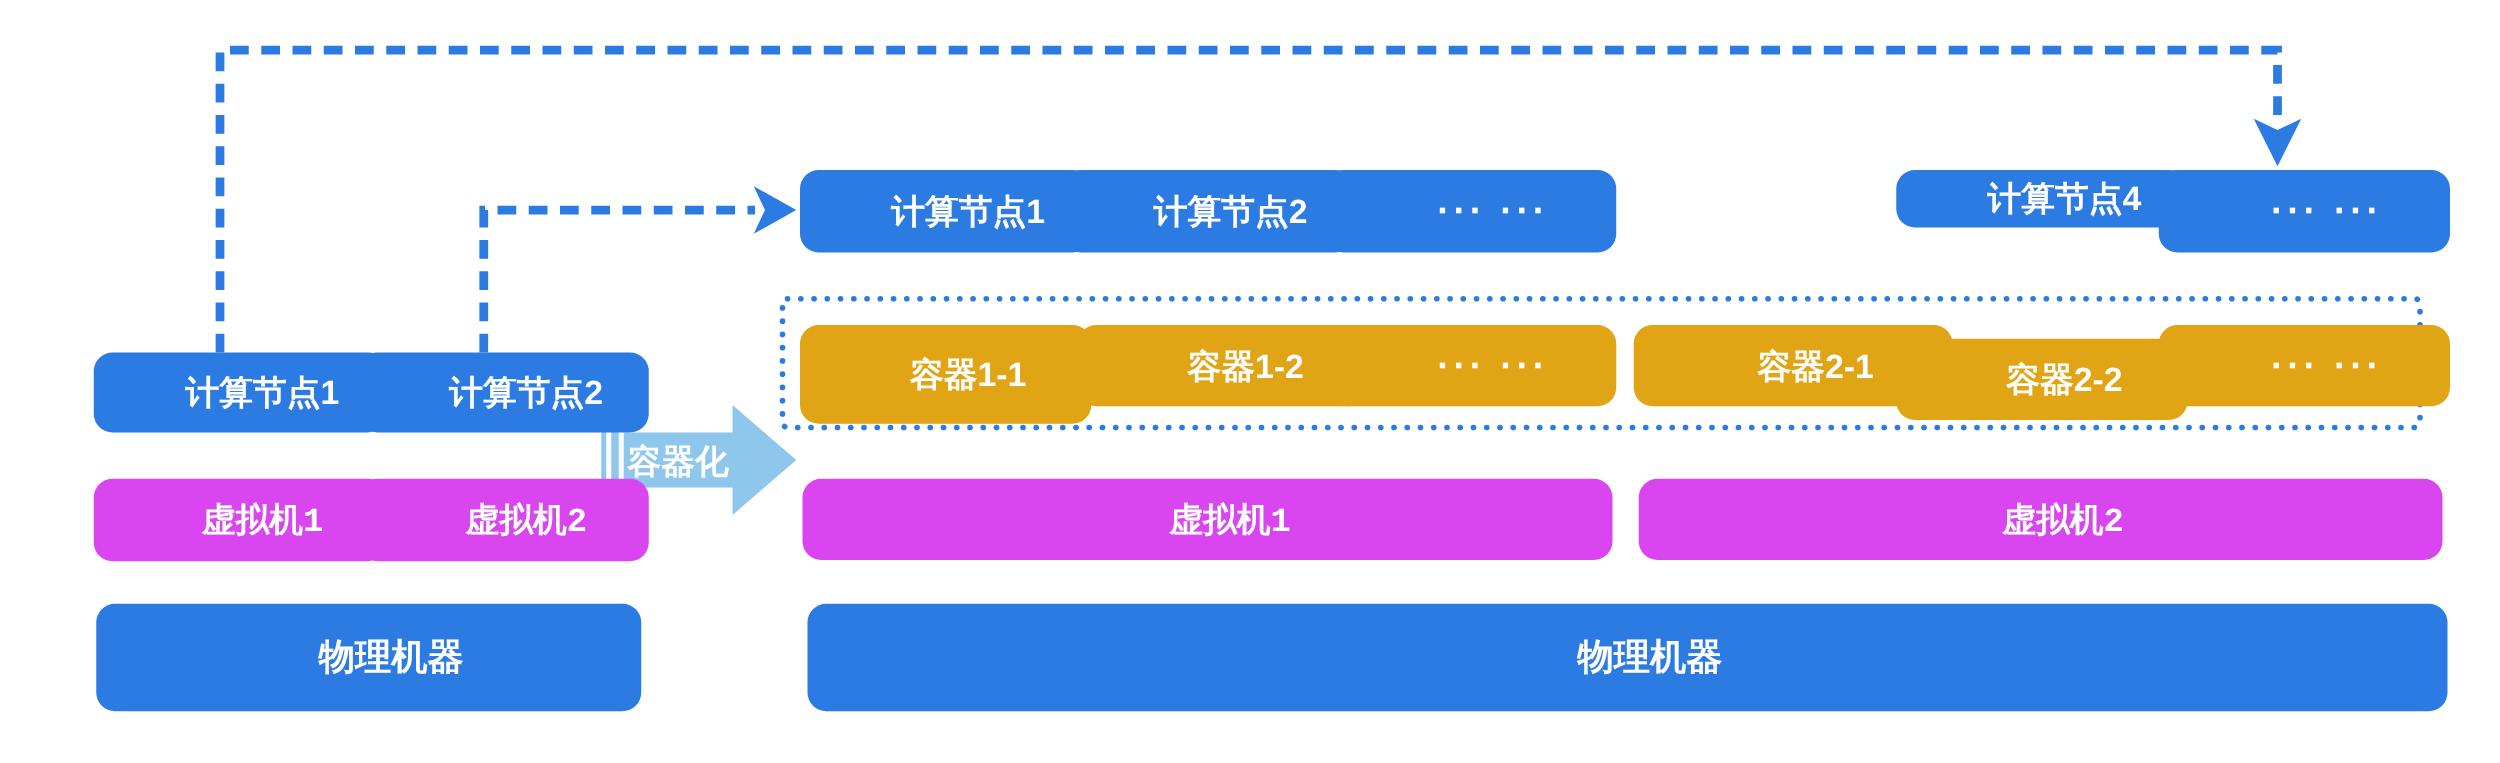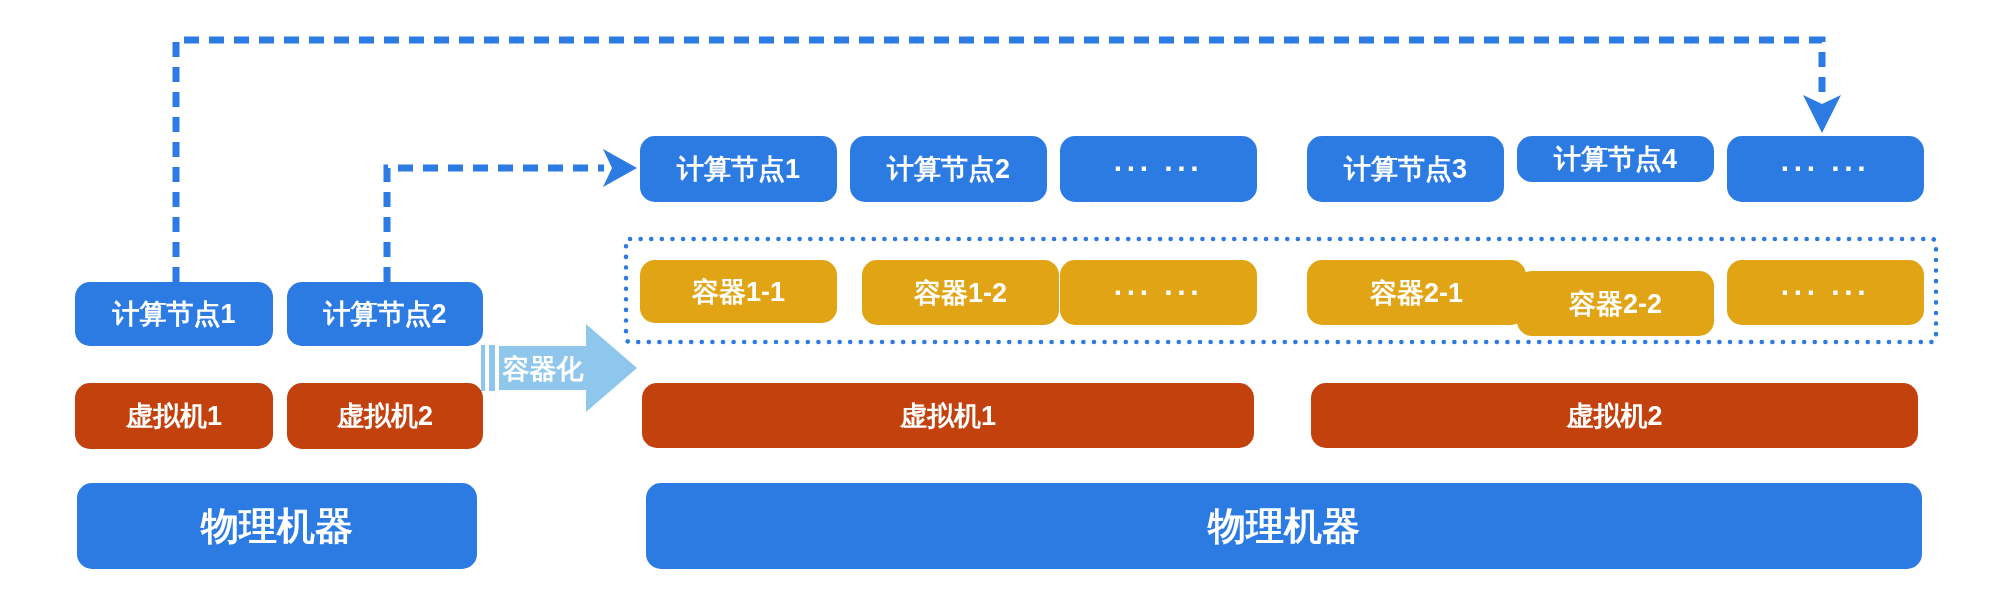--- a/index.html
+++ b/index.html
@@ -21,31 +21,31 @@
     position: absolute;
     display: flex;
     align-items: center;
     justify-content: center;
     color: #ffffff;
     font-weight: bold;
     font-size: 27px;
     border-radius: 15px;
     white-space: nowrap;
     z-index: 2;
+    padding-left: 36px;
   }
   .blue   { background: #2C7BE3; }
-  .teal   { background: #c2410c; }
+  .teal   { background: #d946ef; font-family: Liberation Mono, monospace; }
   .orange { background: #E0A414; }
   .dots   { font-size: 30px; letter-spacing: 3px; }
-  .big-label { font-size: 38px; }
+  .big-label { font-size: 29px; }
   .transform-label {
     position: absolute;
-    left: 483px; top: 351px;
+    left: 502px; top: 351px;
     width: 120px;
-    text-align: center;
     color: #ffffff;
     font-weight: bold;
     font-size: 27px;
     z-index: 3;
   }
 </style>
 </head>
 <body>
 
 <div class="canvas">
@@ -77,25 +77,24 @@
   <div class="box teal" style="left:75px; top:383px; width:198px; height:66px;">虚拟机1</div>
   <div class="box teal" style="left:287px; top:383px; width:196px; height:66px;">虚拟机2</div>
 
   <div class="box blue big-label" style="left:77px; top:483px; width:400px; height:86px;">物理机器</div>
 
   <div class="transform-label">容器化</div>
 
   <div class="box blue" style="left:640px; top:136px; width:197px; height:66px;">计算节点1</div>
   <div class="box blue" style="left:850px; top:136px; width:197px; height:66px;">计算节点2</div>
   <div class="box blue dots" style="left:1060px; top:136px; width:197px; height:66px;">··· ···</div>
-  <div class="box blue" style="left:1307px; top:136px; width:197px; height:66px;">计算节点3</div>
   <div class="box blue" style="left:1517px; top:136px; width:197px; height:46px;">计算节点4</div>
   <div class="box blue dots" style="left:1727px; top:136px; width:197px; height:66px;">··· ···</div>
 
-  <div class="box orange" style="left:640px; top:260px; width:197px; height:63px;">容器1-1</div>
+  <div class="box orange" style="left:640px; top:260px; width:197px; height:79px;">容器1-1</div>
   <div class="box orange" style="left:850px; top:260px; width:197px; height:65px;margin-left:12px;">容器1-2</div>
   <div class="box orange dots" style="left:1060px; top:260px; width:197px; height:65px;">··· ···</div>
   <div class="box orange" style="left:1307px; top:260px; width:219px; height:65px;">容器2-1</div>
   <div class="box orange" style="left:1517px; top:260px; width:197px; height:65px;margin-top:11px;">容器2-2</div>
   <div class="box orange dots" style="left:1727px; top:260px; width:197px; height:65px;">··· ···</div>
 
   <div class="box teal" style="left:642px; top:383px; width:612px; height:65px;">虚拟机1</div>
   <div class="box teal" style="left:1311px; top:383px; width:607px; height:65px;">虚拟机2</div>
 
   <div class="box blue big-label" style="left:646px; top:483px; width:1276px; height:86px;">物理机器</div>

